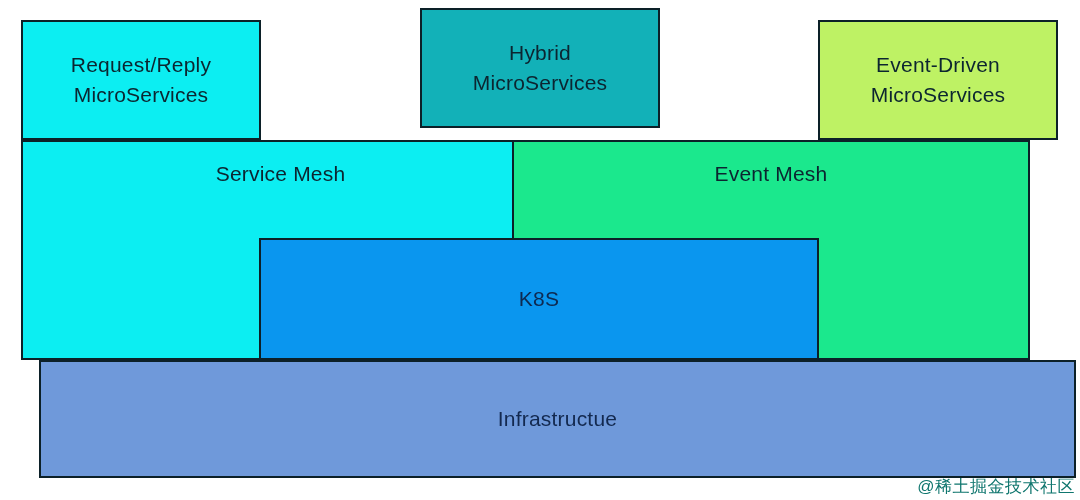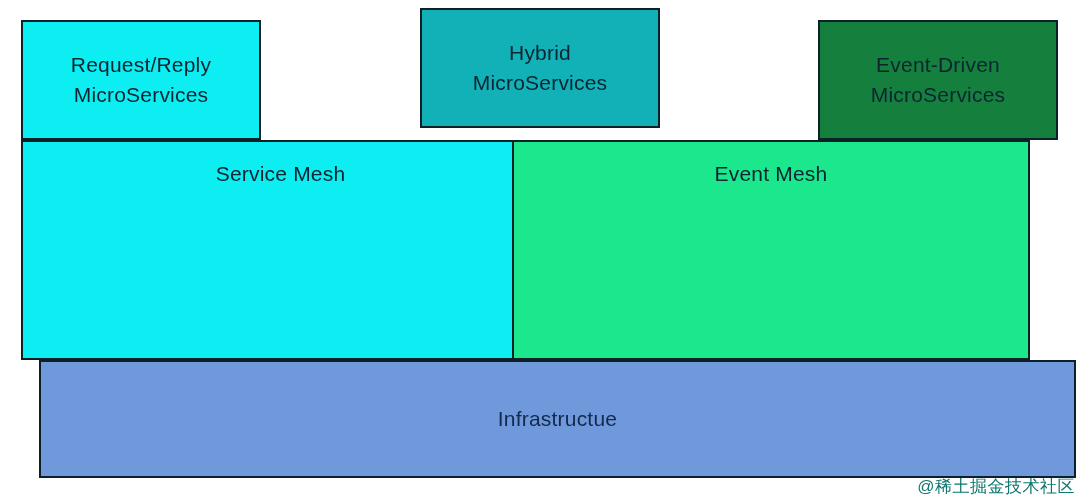--- a/index.html
+++ b/index.html
@@ -66,33 +66,36 @@
   <div class="box box-rr" style="background-color: rgb(12, 238, 242);">
     <span class="label">Request/Reply
 MicroServices</span>
   </div>
 
   <div class="box box-hybrid" style="background-color: rgb(18, 177, 184);">
     <span class="label">Hybrid
 MicroServices</span>
   </div>
 
-  <div class="box box-ed" style="background-color: #15803d;">
+  <div class="box box-ed" style="background-color: #bef264;">
     <span class="label">Event-Driven
 MicroServices</span>
   </div>
 
   <div class="box box-sm" style="background-color: rgb(12, 238, 242);">
     <span class="label">Service Mesh</span>
   </div>
 
   <div class="box box-em" style="background-color: rgb(27, 232, 141);">
     <span class="label">Event Mesh</span>
   </div>
 
+  <div class="box box-k8s" style="background-color: rgb(10, 150, 239);">
+    <span class="label">K8S</span>
+  </div>
 
   <div class="box box-infra" style="background-color: rgb(111, 153, 218);">
     <span class="label">Infrastructue</span>
   </div>
 
   <div class="watermark" style="color: #0f766e;">@稀土掘金技术社区</div>
 
 </div>
 
 </body></html>

